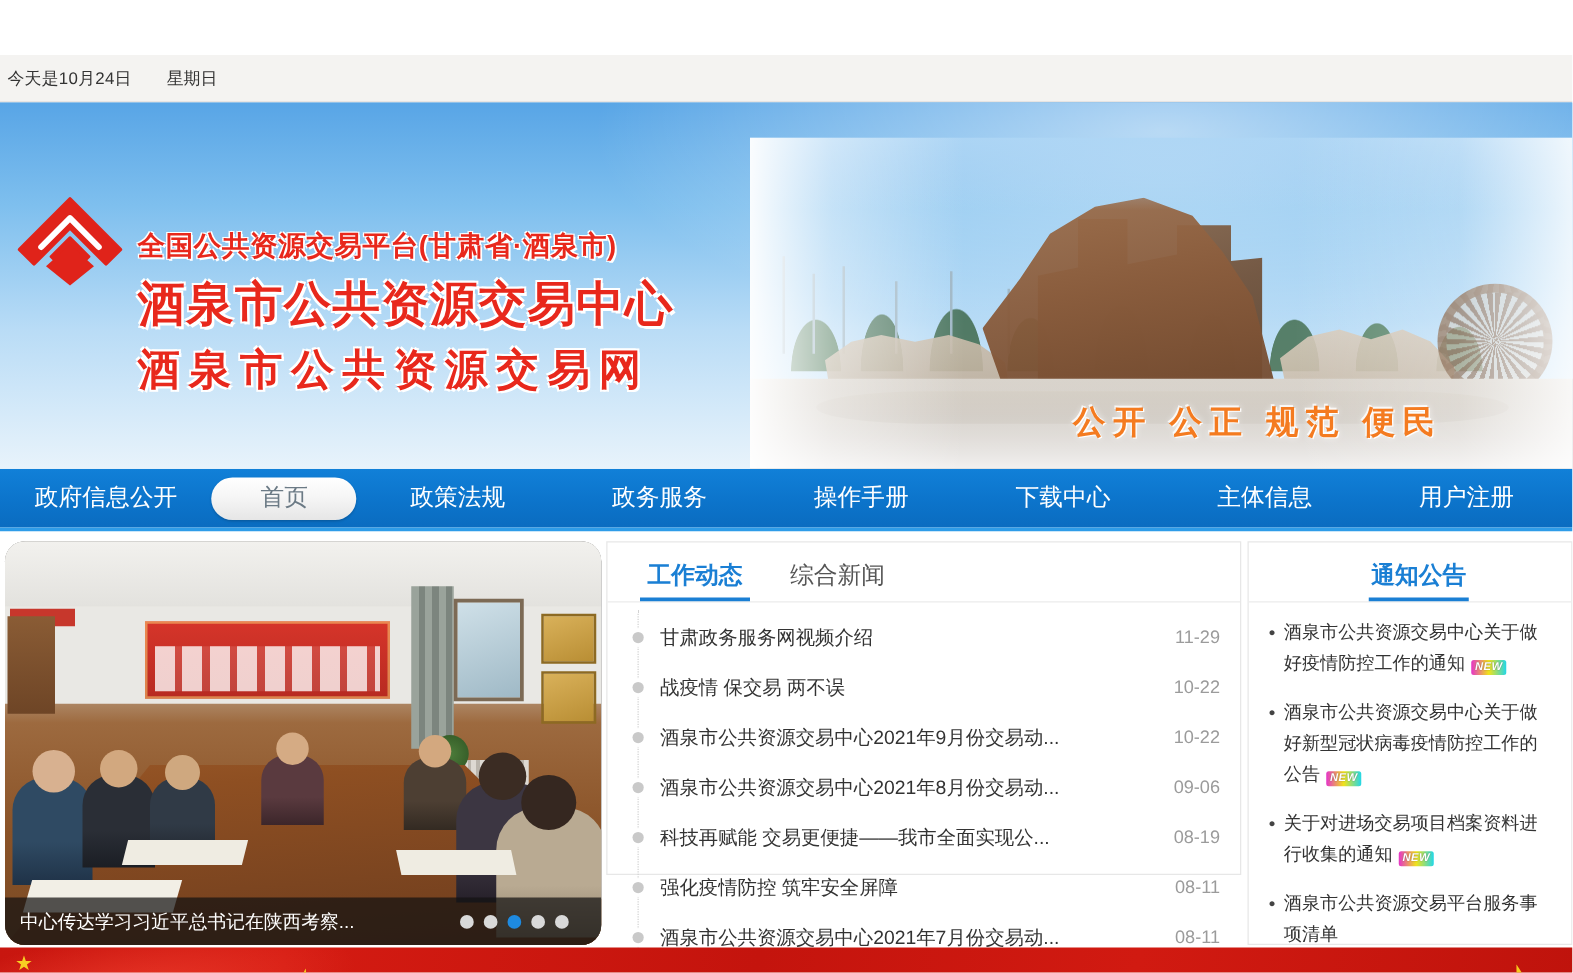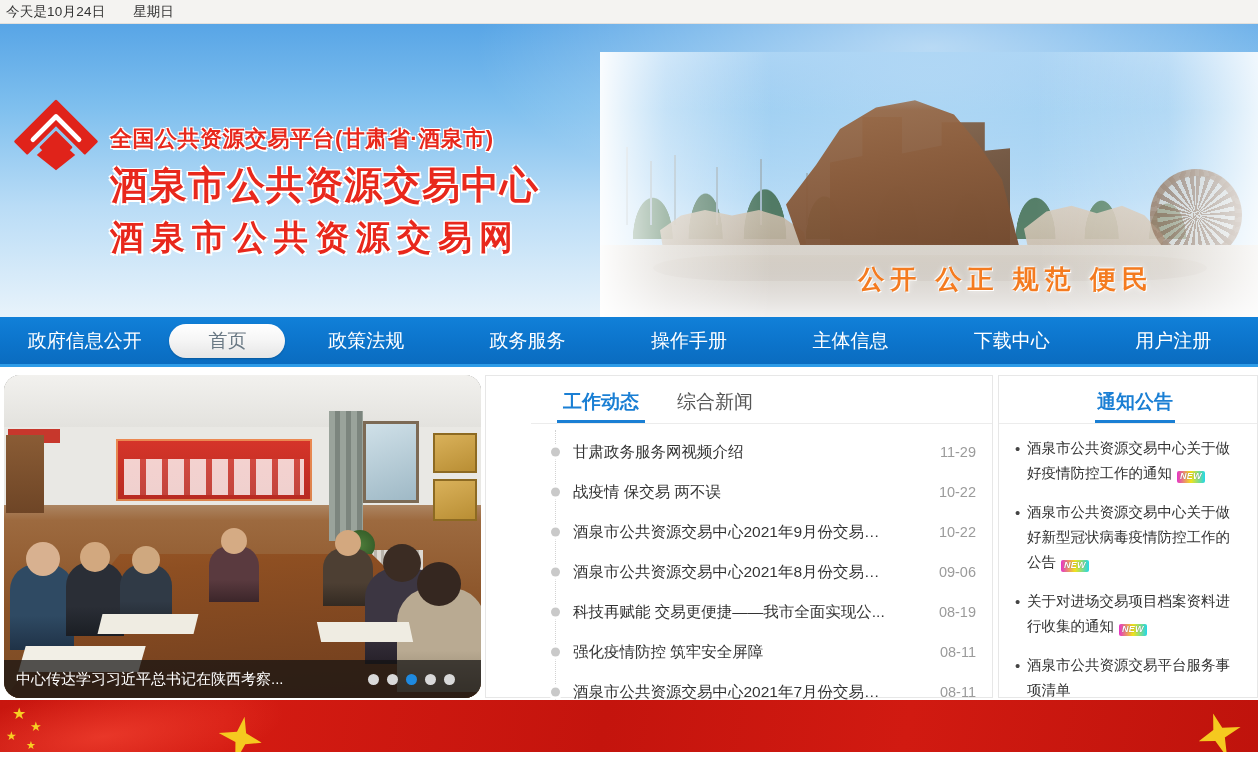--- a/index.html
+++ b/index.html
@@ -5,28 +5,29 @@
   * { box-sizing: border-box; margin: 0; padding: 0; }
   html, body {
     width: 1258px; height: 778px;
     overflow: hidden;
     font-family: "Liberation Sans", "DejaVu Sans", sans-serif;
     background: #ffffff;
   }
 
   
   .topbar {
-    height: 24px;
+    height: 38px;
     background: #f4f3f1;
     border-bottom: 1px solid #e2e0dd;
     display: flex;
     align-items: center;
     padding-left: 6px;
     font-size: 13.5px;
     color: #333;
+    margin-top: 44px;
   }
   .topbar .today { letter-spacing: .2px; }
   .topbar .weekday { margin-left: 28px; }
 
   
   .banner {
     position: relative;
     height: 293px;
     overflow: hidden;
     background: linear-gradient(180deg,#5ea9e8 0%, #8fc9f2 35%, #cfe7f8 70%, #eaf4fc 100%);
@@ -260,24 +261,23 @@
   .dots { display:flex; gap:8px; align-items:center; padding-right: 14px; }
   .dot { width:11px; height:11px; border-radius:50%; background:#d9d9d9; cursor:pointer; }
   .dot.active { background:#1e8ae0; }
 
   
   .news {
     width: 508px;
     flex: 0 0 auto;
     margin-left: 4px;
     border: 1px solid #e7e7e7;
-    height: 323px;
+    height: 267px;
     background:#fff;
     position:relative;
-    padding-left:45px;
   }
   .news-tabs {
     height: 48px;
     display:flex; align-items:flex-end;
     border-bottom:1px solid #ececec;
     padding-left: 26px;
   }
   .news-tab {
     font-size: 19px;
     color:#555;
@@ -455,22 +455,22 @@
 
   <div class="slogan">公开  公正  规范  便民</div>
 </div>
 
 <div class="nav">
   <div class="nav-item">政府信息公开</div>
   <div class="nav-item active">首页</div>
   <div class="nav-item">政策法规</div>
   <div class="nav-item">政务服务</div>
   <div class="nav-item">操作手册</div>
+  <div class="nav-item">下载中心</div>
   <div class="nav-item">主体信息</div>
-  <div class="nav-item">下载中心</div>
   <div class="nav-item">用户注册</div>
 </div>
 
 <div class="main">
 
   <div class="carousel">
     <div class="photo">
       <div class="ceiling"></div>
         <div class="wall"></div>
       <div class="poster-l"></div>

